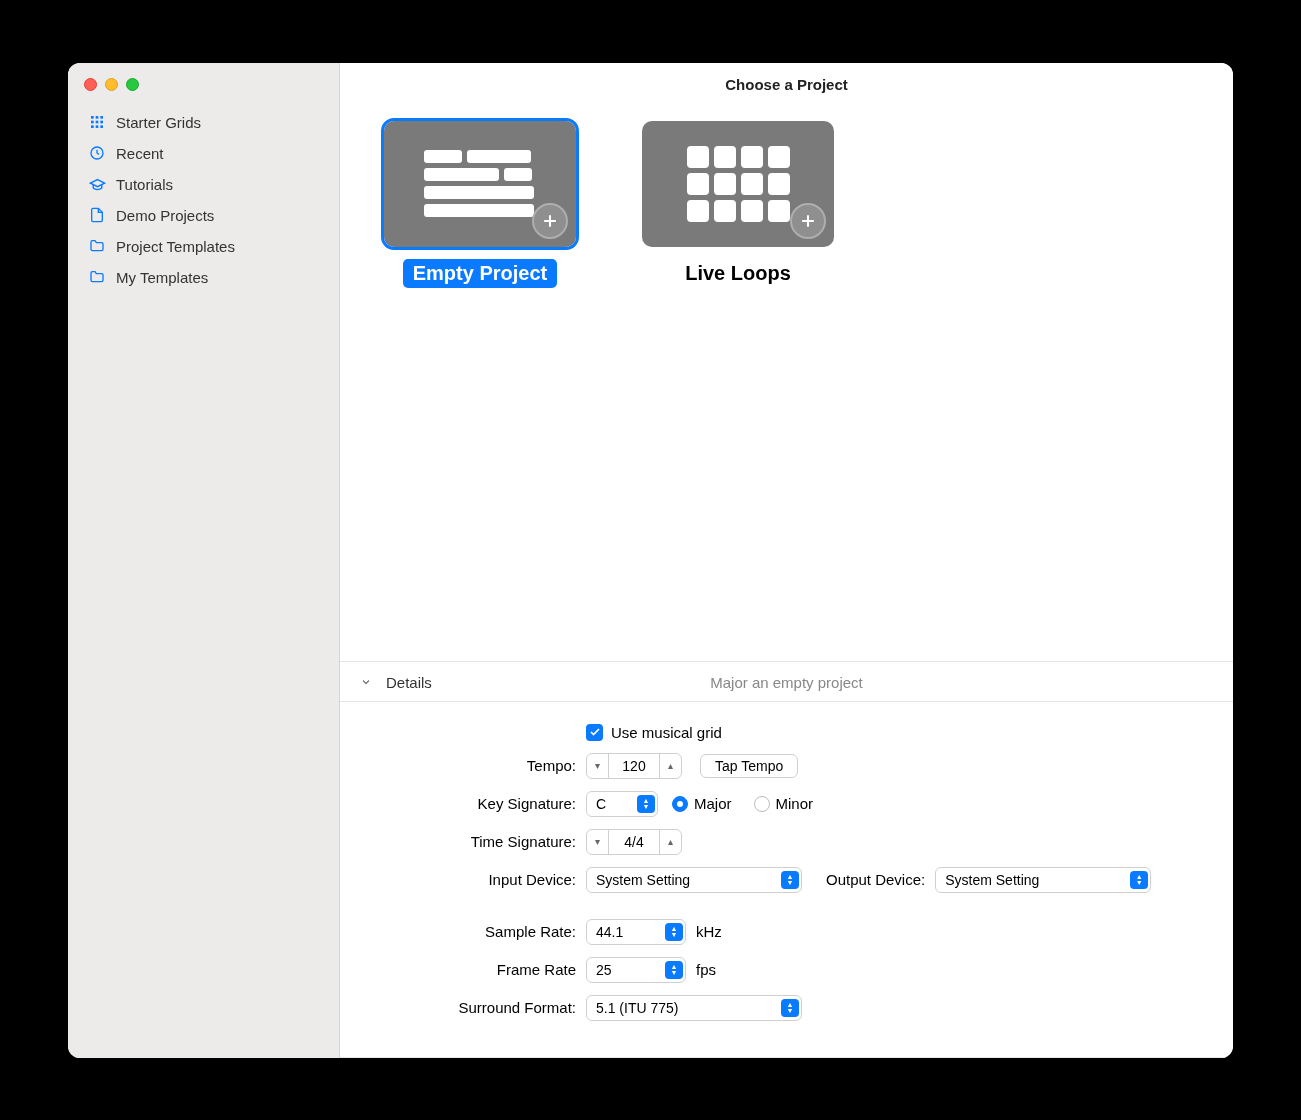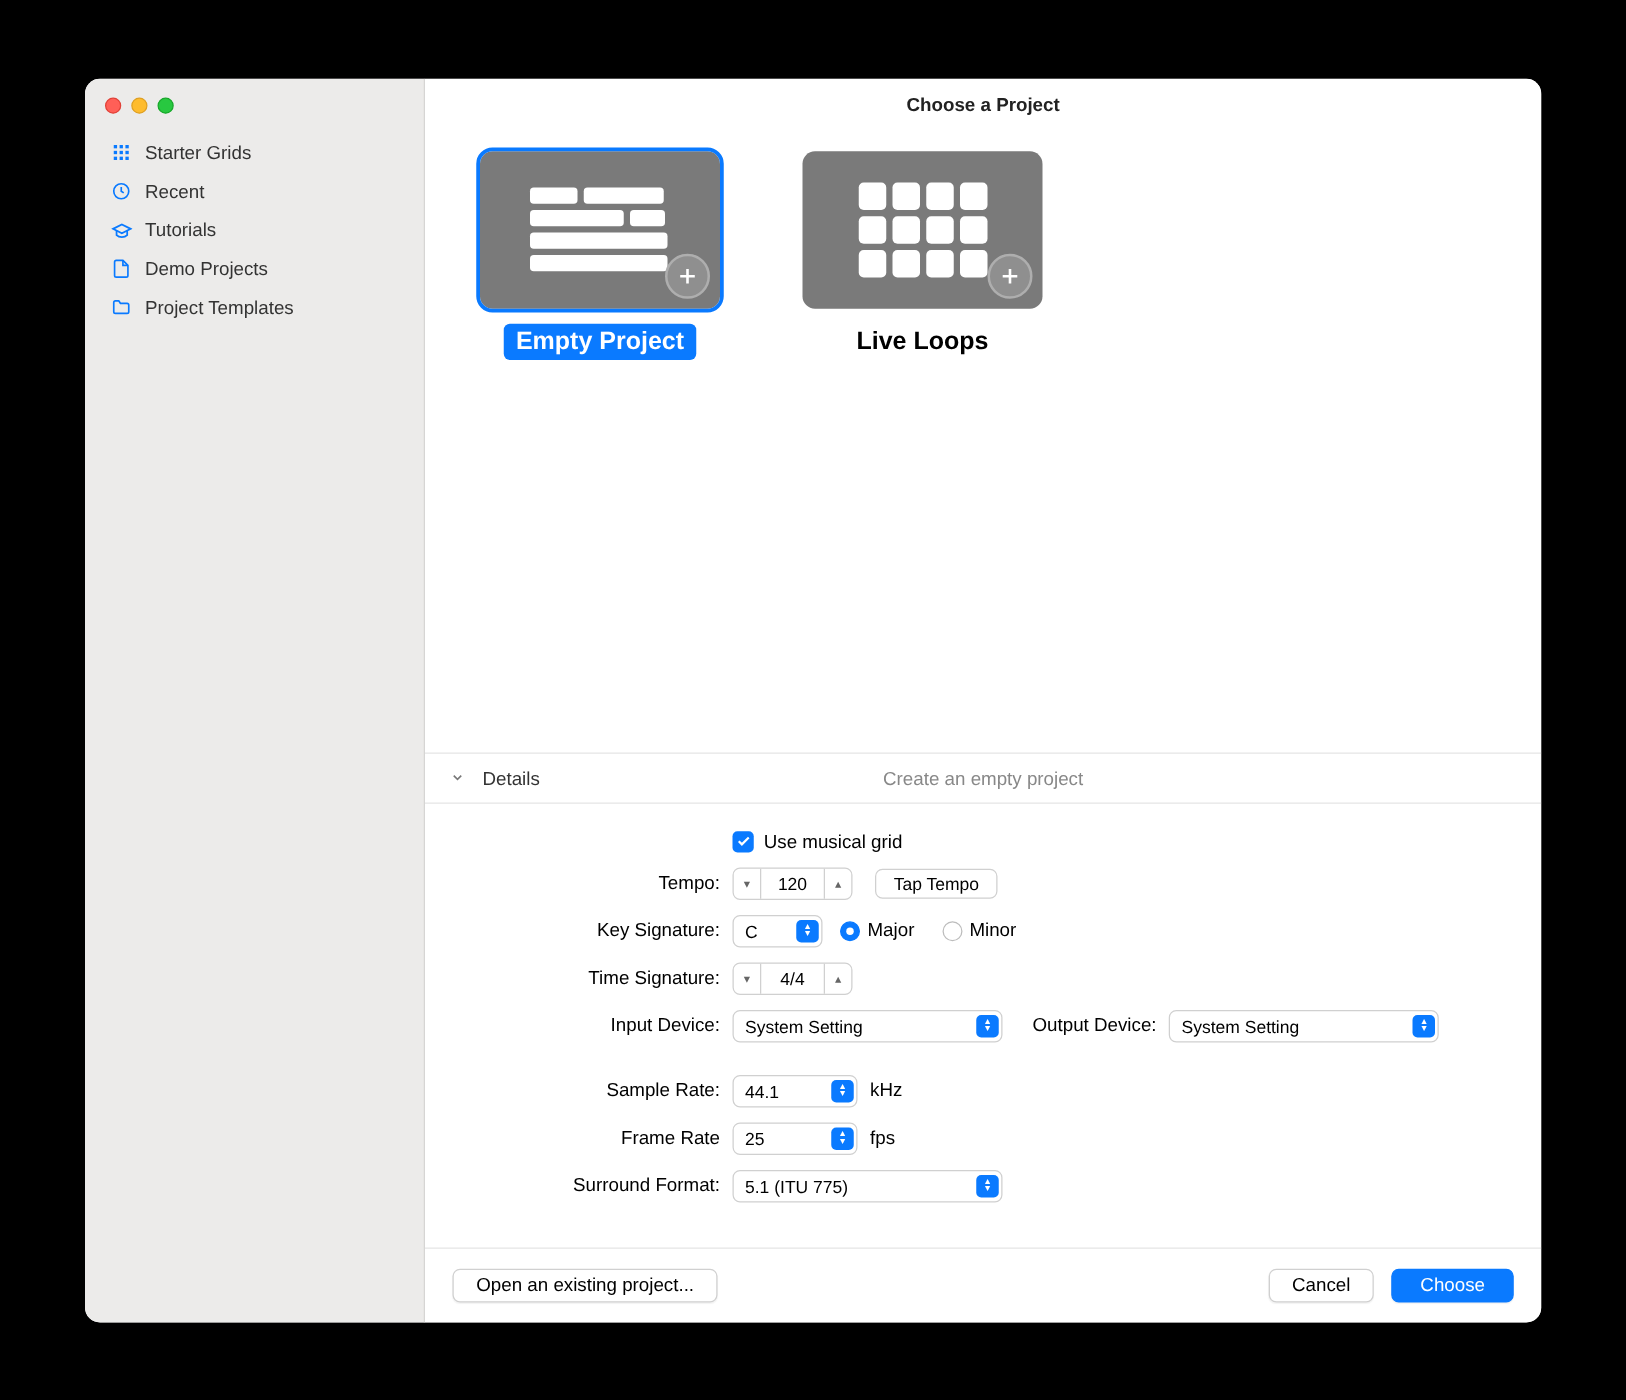--- a/index.html
+++ b/index.html
@@ -235,20 +235,28 @@
         </span>
         <span>Demo Projects</span>
       </div>
       <div class="side-item">
         <span class="icon">
           <svg viewBox="0 0 24 24" width="16" height="16" fill="none" stroke="currentColor" stroke-width="2">
               <path d="M3 6a2 2 0 0 1 2-2h4l2 3h8a2 2 0 0 1 2 2v8a2 2 0 0 1-2 2H5a2 2 0 0 1-2-2z"></path>
             </svg>
         </span>
         <span>Project Templates</span>
+      </div>
+      <div class="side-item">
+        <span class="icon">
+          <svg viewBox="0 0 24 24" width="16" height="16" fill="none" stroke="currentColor" stroke-width="2">
+              <path d="M3 6a2 2 0 0 1 2-2h4l2 3h8a2 2 0 0 1 2 2v8a2 2 0 0 1-2 2H5a2 2 0 0 1-2-2z"></path>
+            </svg>
+        </span>
+        <span>My Templates</span>
       </div>
     </div>
   </div>
 
   <div class="main">
     <div class="titlebar">Choose a Project</div>
 
     <div class="project-area">
       <div class="proj-card">
         <div class="proj-thumb selected">
@@ -305,21 +313,21 @@
       </div>
     </div>
 
     <div class="details-head">
       <span class="chev">
         <svg viewBox="0 0 24 24" width="12" height="12" fill="none" stroke="currentColor" stroke-width="2.5">
             <polyline points="6 9 12 15 18 9"></polyline>
           </svg>
       </span>
       <span class="title">Details</span>
-      <span class="desc">Create an empty project</span>
+      <span class="desc">Major an empty project</span>
     </div>
 
     <div class="details-body">
 
       <div class="form-row">
         <span class="lbl"></span>
         <span class="checkbox">
           <svg viewBox="0 0 24 24" fill="none" stroke="#fff" stroke-width="3.5">
               <polyline points="20 6 9 17 4 12"></polyline>
             </svg>
@@ -394,21 +402,15 @@
       <div class="form-row" style="margin-bottom:12px;">
         <span class="lbl">Surround Format:</span>
         <div class="select w216">
           <span>5.1 (ITU 775)</span>
           <span class="caret">▲<br>▼</span>
         </div>
       </div>
 
     </div>
 
-    <div class="footer">
-      <div class="mac-btn" style="margin-left:0;">Open an existing project...</div>
-      <div class="spacer"></div>
-      <div class="mac-btn">Cancel</div>
-      <div class="mac-btn primary">Choose</div>
-    </div>
 
   </div>
 </div>
 
 </body></html>

